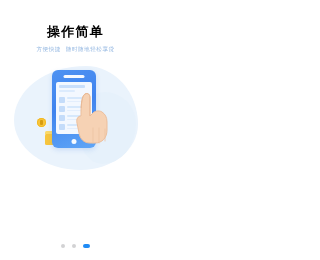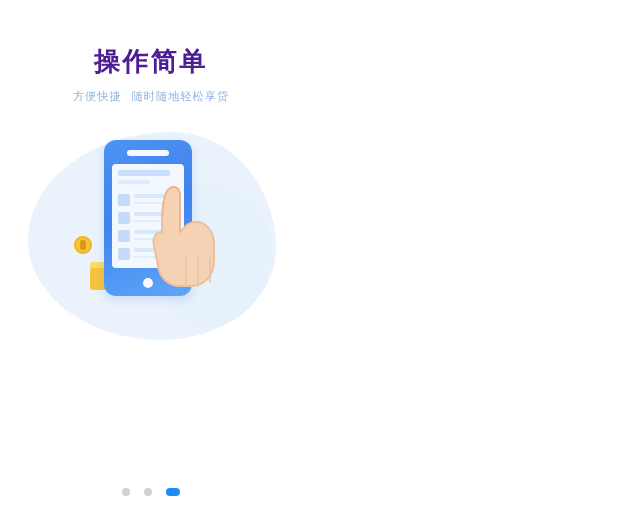--- a/index.html
+++ b/index.html
@@ -25,21 +25,21 @@
   .header {
     position: absolute;
     top: 24px;
     left: 0;
     width: 151px;
     text-align: center;
   }
   .title {
     font-size: 13px;
     font-weight: bold;
-    color: #4c1d95;
+    color: #000000;
     letter-spacing: 1.2px;
     line-height: 16px;
     margin: 0;
   }
   .subtitle {
     margin: 5px 0 0 0;
     font-size: 5.6px;
     color: #8fb4e0;
     letter-spacing: 0.5px;
     line-height: 8px;

